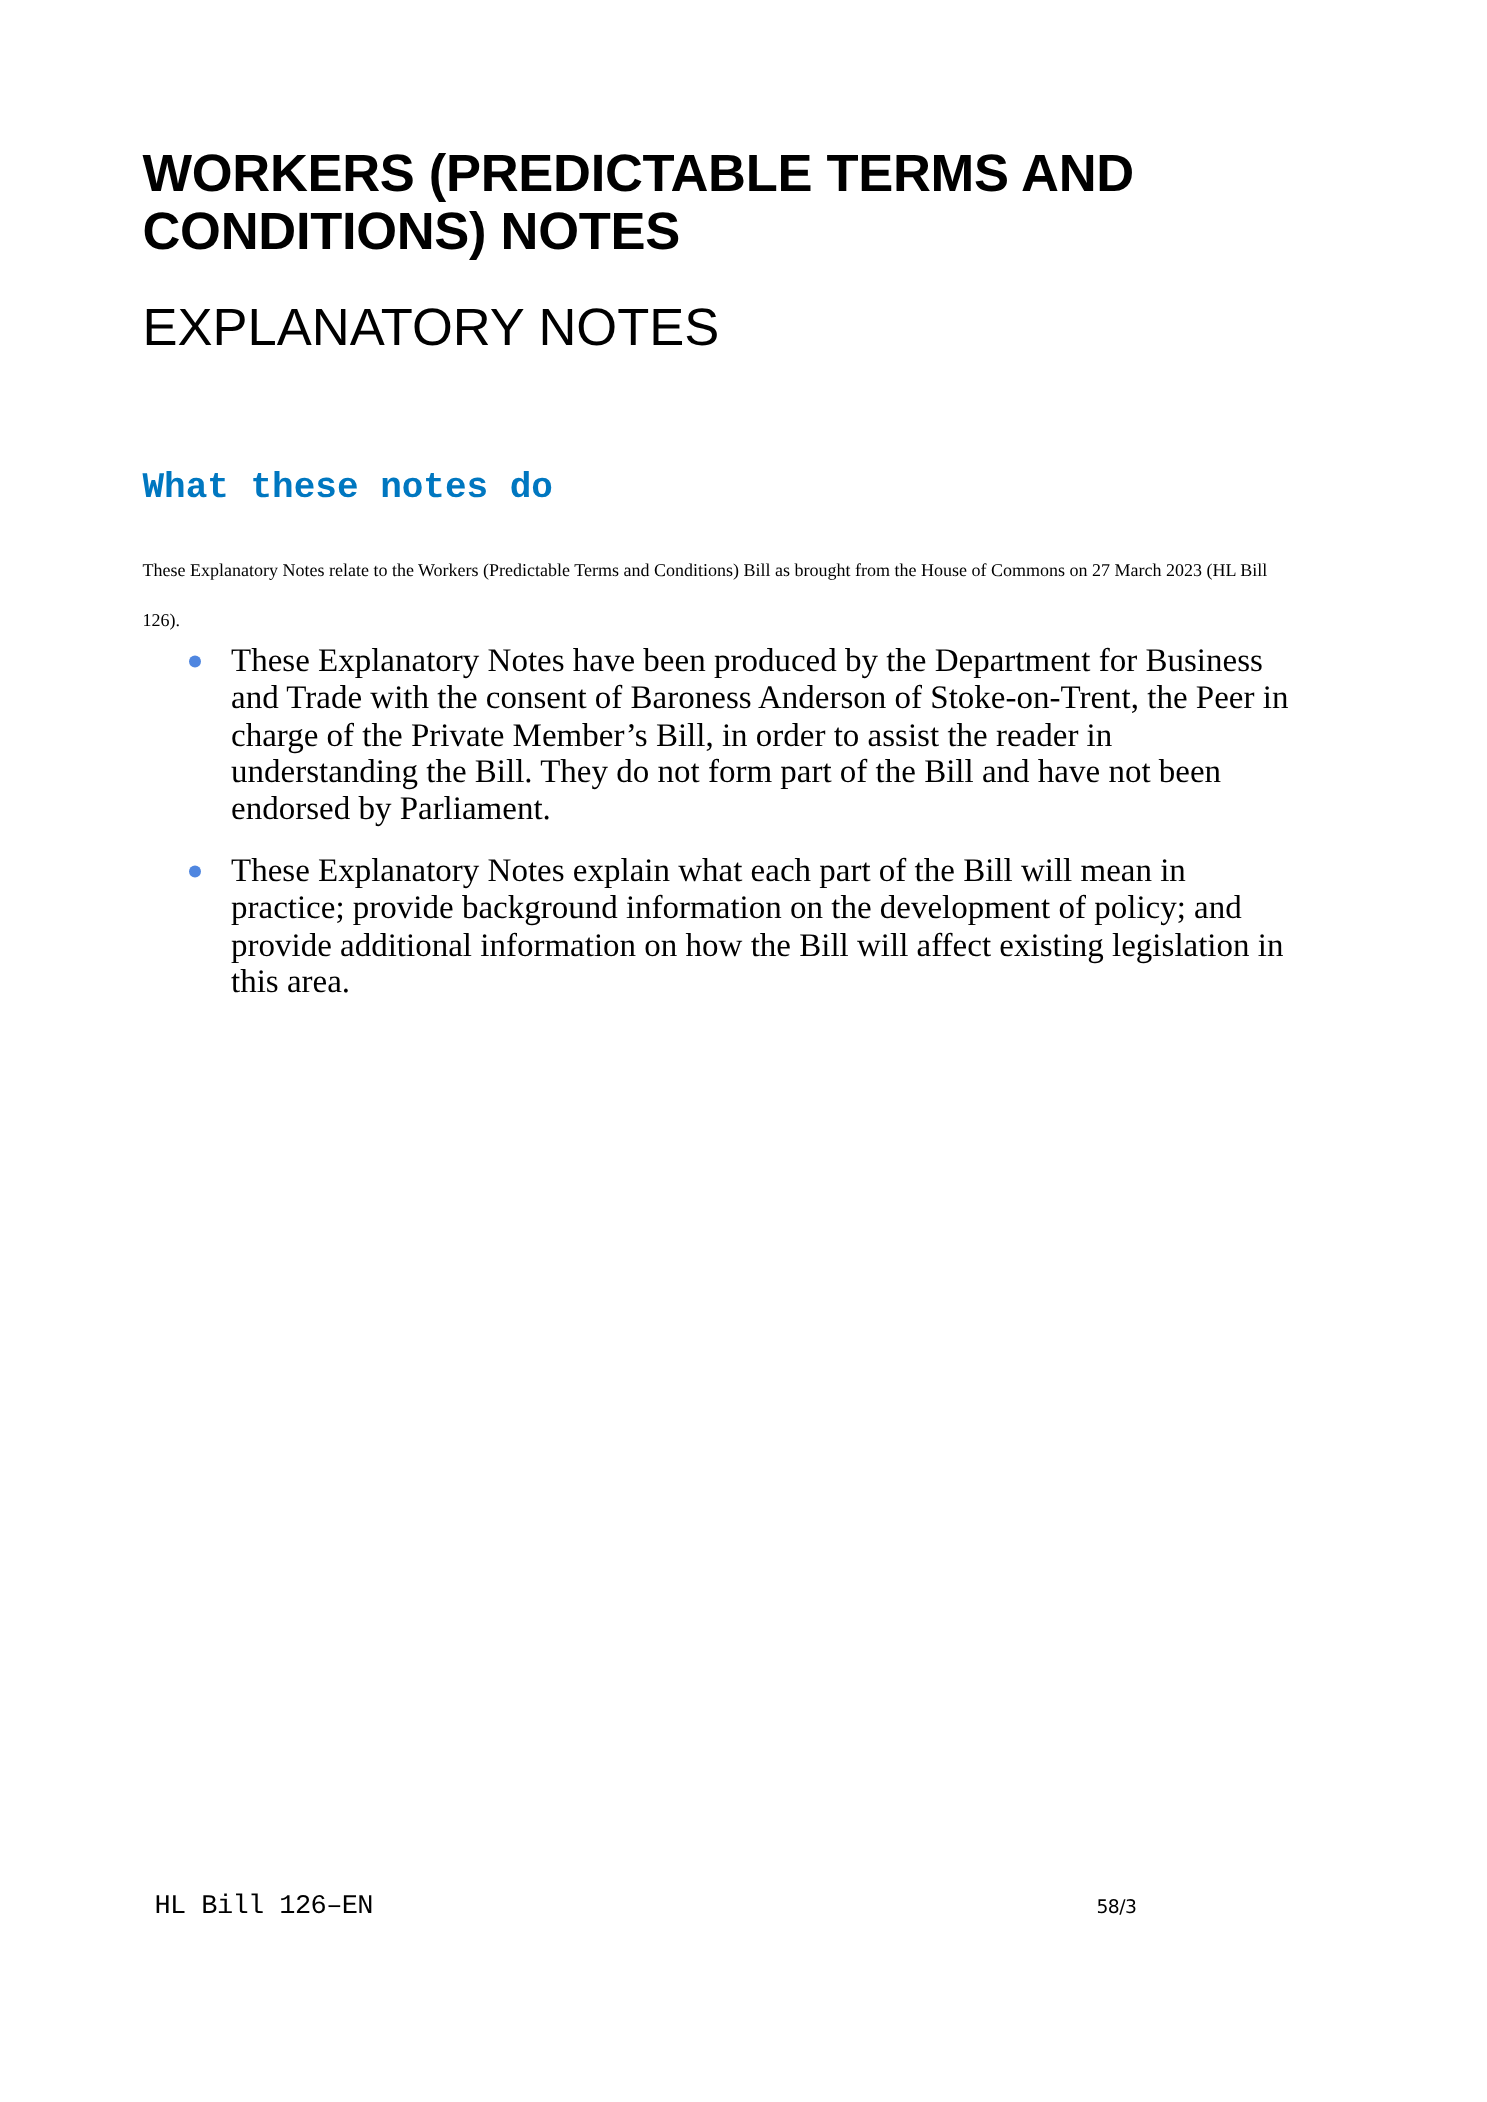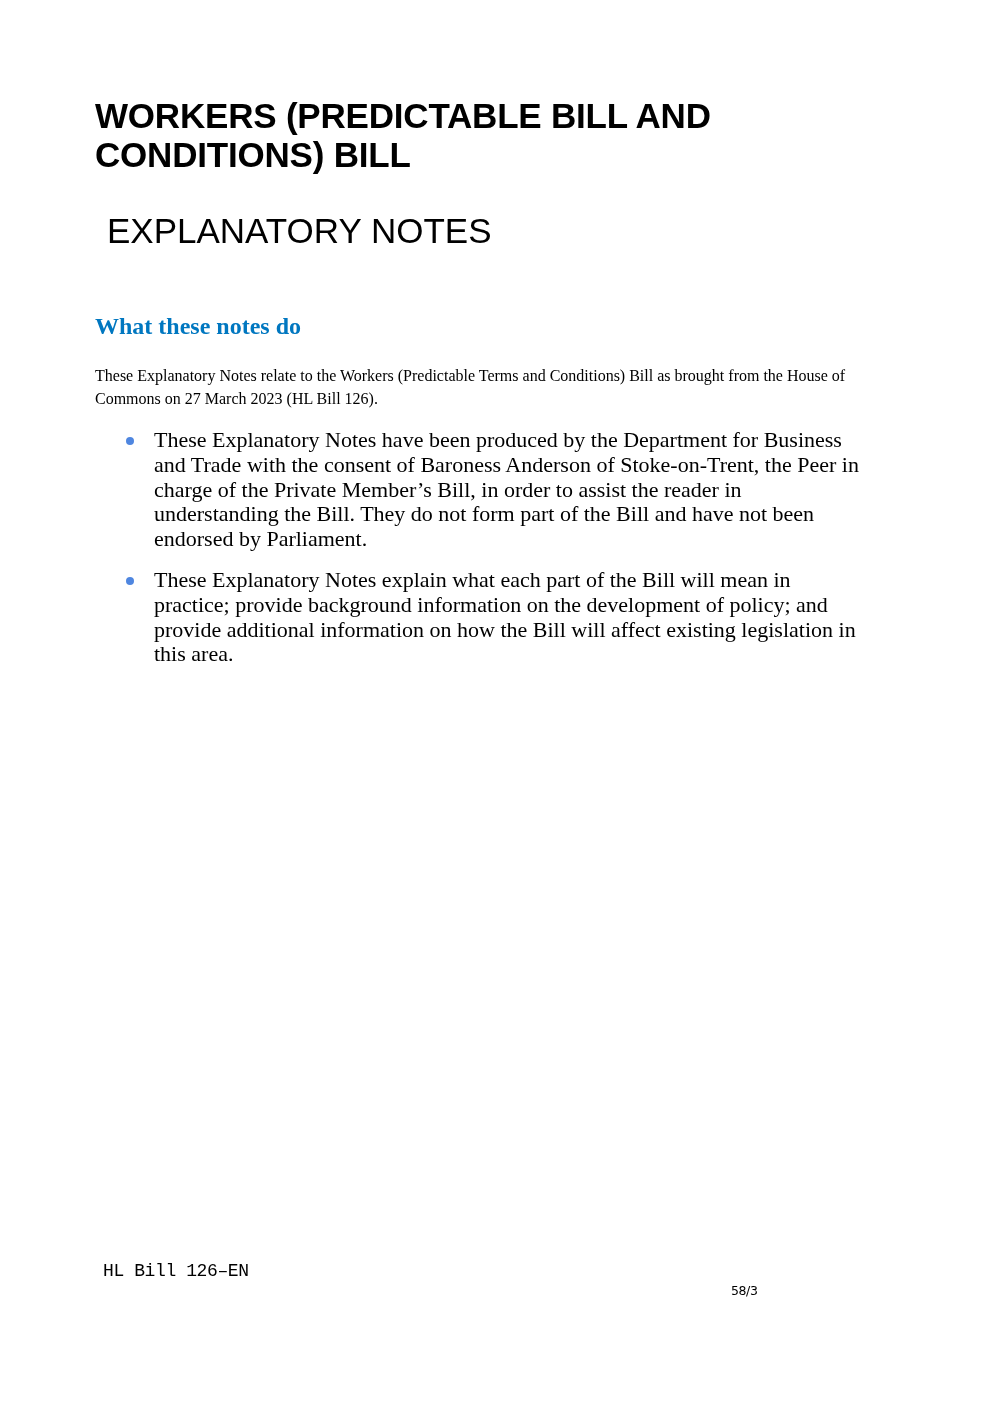--- a/index.html
+++ b/index.html
@@ -6,57 +6,56 @@
     body { width: 991px; height: 1401px; position: relative; overflow: hidden; color: #000; }
     .page { position: absolute; left: 0; top: 0; width: 991px; height: 1401px; }
     .title {
       position: absolute; left: 95px; top: 96px; width: 760px;
       font-family: "Liberation Sans", sans-serif; font-weight: bold;
       font-size: 35px; line-height: 39px; margin: 0; letter-spacing: -0.2px;
     }
     .subtitle {
       position: absolute; left: 95px; top: 199px;
       font-family: "Liberation Sans", sans-serif; font-weight: normal;
-      font-size: 35px; line-height: 40px; margin: 12px;
+      font-size: 35px; line-height: 40px; margin: 0;
     }
     .section-heading {
       position: absolute; left: 95px; top: 311px;
-      font-family: Liberation Serif, serif; font-weight: bold;
+      font-family: Liberation Mono, monospace; font-weight: bold;
       font-size: 24px; line-height: 30px; margin: 0; color: #0077c0;
     }
     .intro {
       position: absolute; left: 95px; top: 364px; width: 760px;
-      font-family: "Liberation Serif", serif; font-size: 16px; line-height: 23px; margin: 0;
+      font-family: "Liberation Serif", serif; font-size: 12px; line-height: 33px; margin: 0;
     }
     .bullets { position: absolute; left: 95px; top: 428px; width: 770px; margin: 0; padding: 0; list-style: none; }
     .bullet {
       position: relative; padding-left: 59px; margin: 0 0 16px 0;
       font-family: "Liberation Serif", serif; font-size: 22px; line-height: 24.8px;
     }
     .bullet-dot {
       position: absolute; left: 31px; top: 9px; width: 8px; height: 8px;
       border-radius: 50%; background: #4f86e0;
     }
     .footer-left {
       position: absolute; left: 103px; top: 1263px;
       font-family: Liberation Mono, monospace; font-size: 18px; line-height: 16px;
       letter-spacing: -0.4px;
     }
     .footer-right {
       position: absolute; left: 731px; top: 1263px;
       font-family: "DejaVu Sans", sans-serif; font-size: 12.5px; line-height: 16px;
       letter-spacing: -0.4px;
-      margin-top: 20px;
     }
   </style>
 </head>
 <body>
 
 <div class="page">
-  <h1 class="title">WORKERS (PREDICTABLE BILL AND CONDITIONS) BILL</h1>
+  <h1 class="title">WORKERS (PREDICTABLE TERMS AND CONDITIONS) NOTES</h1>
   <h2 class="subtitle">EXPLANATORY NOTES</h2>
   <h3 class="section-heading">What these notes do</h3>
   <p class="intro">These Explanatory Notes relate to the Workers (Predictable Terms and Conditions) Bill as brought from the House of Commons on 27 March 2023 (HL Bill 126).</p>
 
   <ul class="bullets">
     <li class="bullet">
       <span class="bullet-dot"></span>
       <span>These Explanatory Notes have been produced by the Department for Business and Trade with the consent of Baroness Anderson of Stoke-on-Trent, the Peer in charge of the Private Member’s Bill, in order to assist the reader in understanding the Bill. They do not form part of the Bill and have not been endorsed by Parliament.</span>
     </li>
     <li class="bullet">

